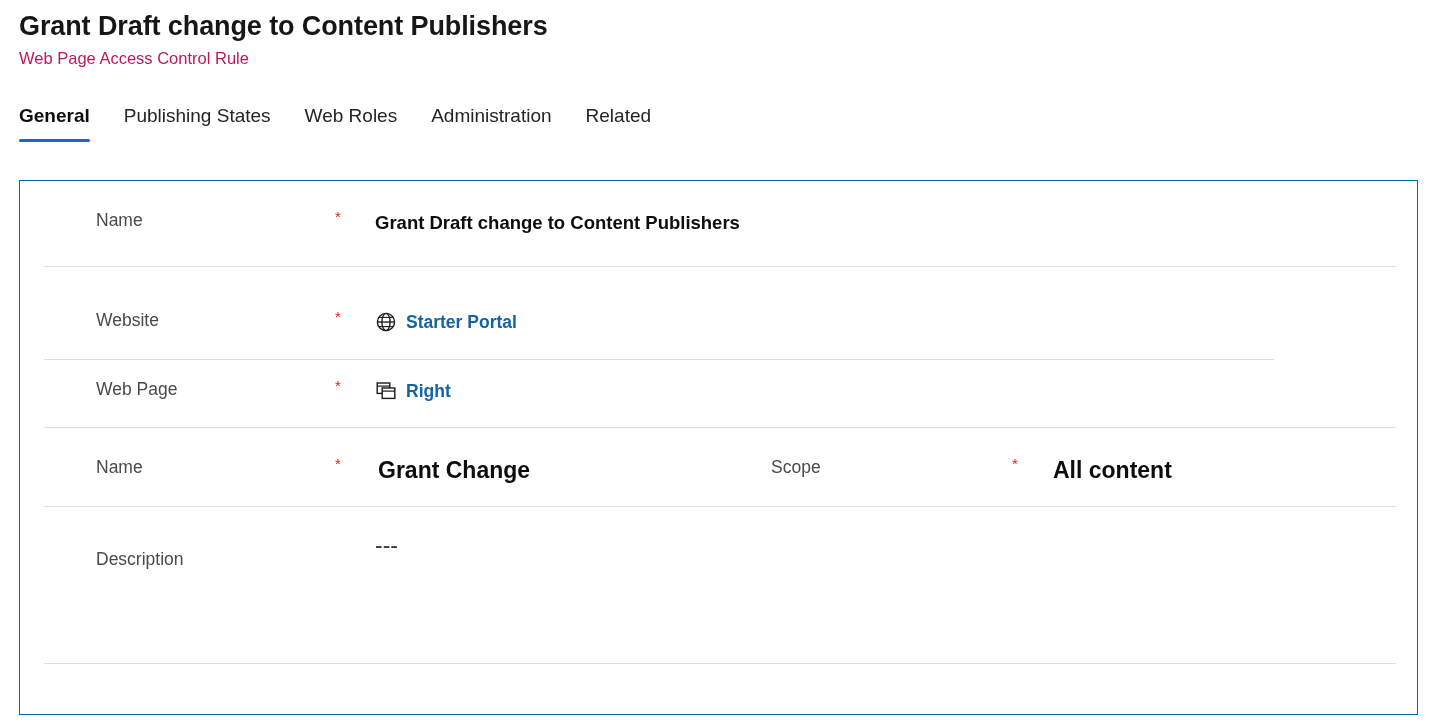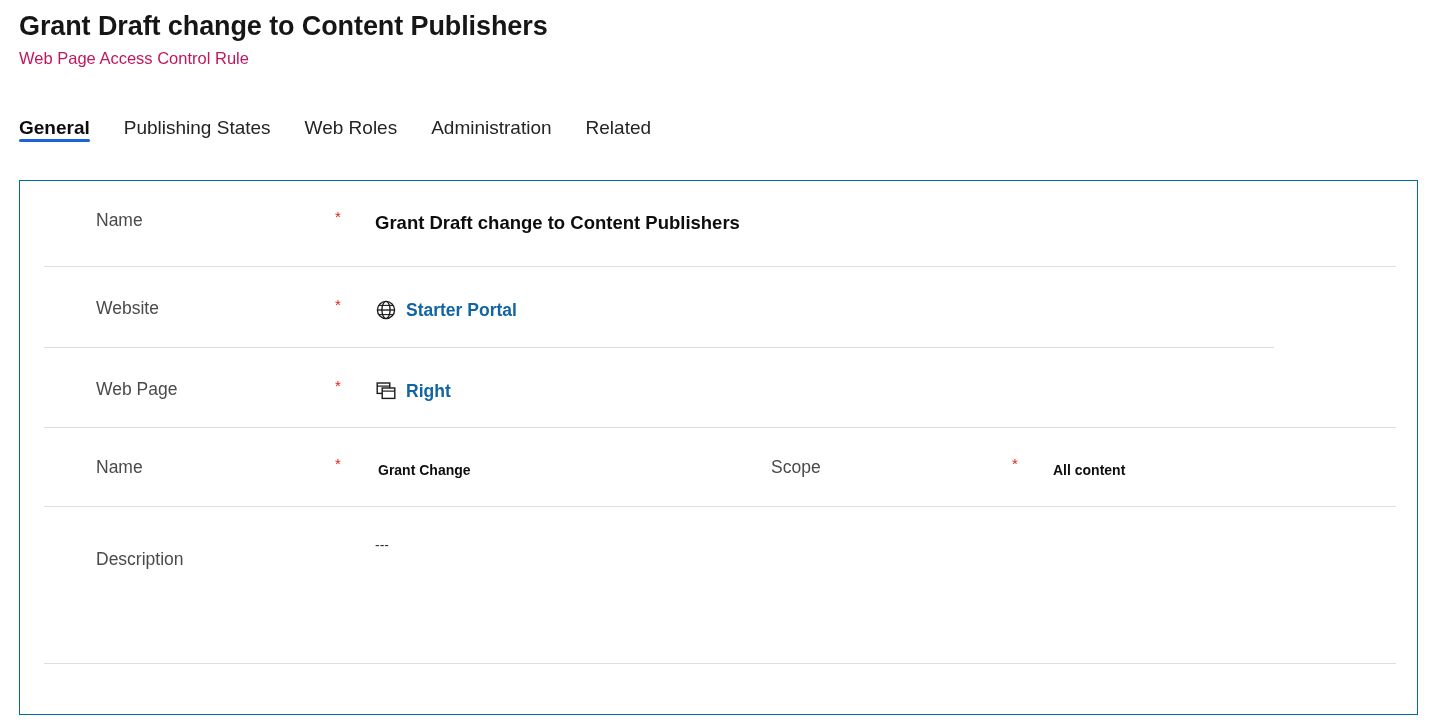--- a/index.html
+++ b/index.html
@@ -43,21 +43,21 @@
     gap: 34px;
     margin-top: 28px;
     padding-left: 19px;
     height: 44px;
   }
   .tab {
     position: relative;
     font-size: 19px;
     line-height: 26px;
     color: #242424;
-    padding-bottom: 1px;
+    padding-bottom: 13px;
     cursor: pointer;
     white-space: nowrap;
   }
   .tab.active {
     font-weight: 700;
     color: #0d0d0d;
   }
   .tab.active::after {
     content: "";
     position: absolute;
@@ -101,21 +101,21 @@
     color: #4b4a49;
     white-space: nowrap;
   }
   .req-star {
     color: #e3200f;
     font-size: 15px;
     line-height: 20px;
     font-family: "Liberation Sans", sans-serif;
   }
   .field-value {
-    font-size: 14px;
+    font-size: 23px;
     line-height: 24px;
     color: #0d0d0d;
     font-weight: 700;
     white-space: nowrap;
   }
   .field-value.plain {
     font-weight: 400;
     color: #3b3a39;
   }
   .field-link {
@@ -141,21 +141,21 @@
     flex: 0 0 auto;
   }
 
   
   #row-name { position: absolute; left: 1px; top: 0; width: 1397px; height: 86px; }
   #row-name .field-label { position: absolute; left: 75px; top: 27px; }
   #row-name .req-star    { position: absolute; left: 314px; top: 26px; }
   #row-name .field-value { position: absolute; left: 354px; top: 30px; font-size: 18.5px; }
 
   
-  #row-website { position: absolute; left: 1px; top: 86px; width: 1275px; height: 81px; }
+  #row-website { position: absolute; left: 1px; top: 98px; width: 1275px; height: 81px; }
   #row-website .field-label { position: absolute; left: 75px; top: 29px; }
   #row-website .req-star    { position: absolute; left: 314px; top: 28px; }
   #row-website .value-with-icon { position: absolute; left: 354px; top: 31px; }
 
   
   #row-webpage { position: absolute; left: 1px; top: 167px; width: 1397px; height: 80px; }
   #row-webpage .field-label { position: absolute; left: 75px; top: 29px; }
   #row-webpage .req-star    { position: absolute; left: 314px; top: 28px; }
   #row-webpage .value-with-icon { position: absolute; left: 354px; top: 31px; }
 

